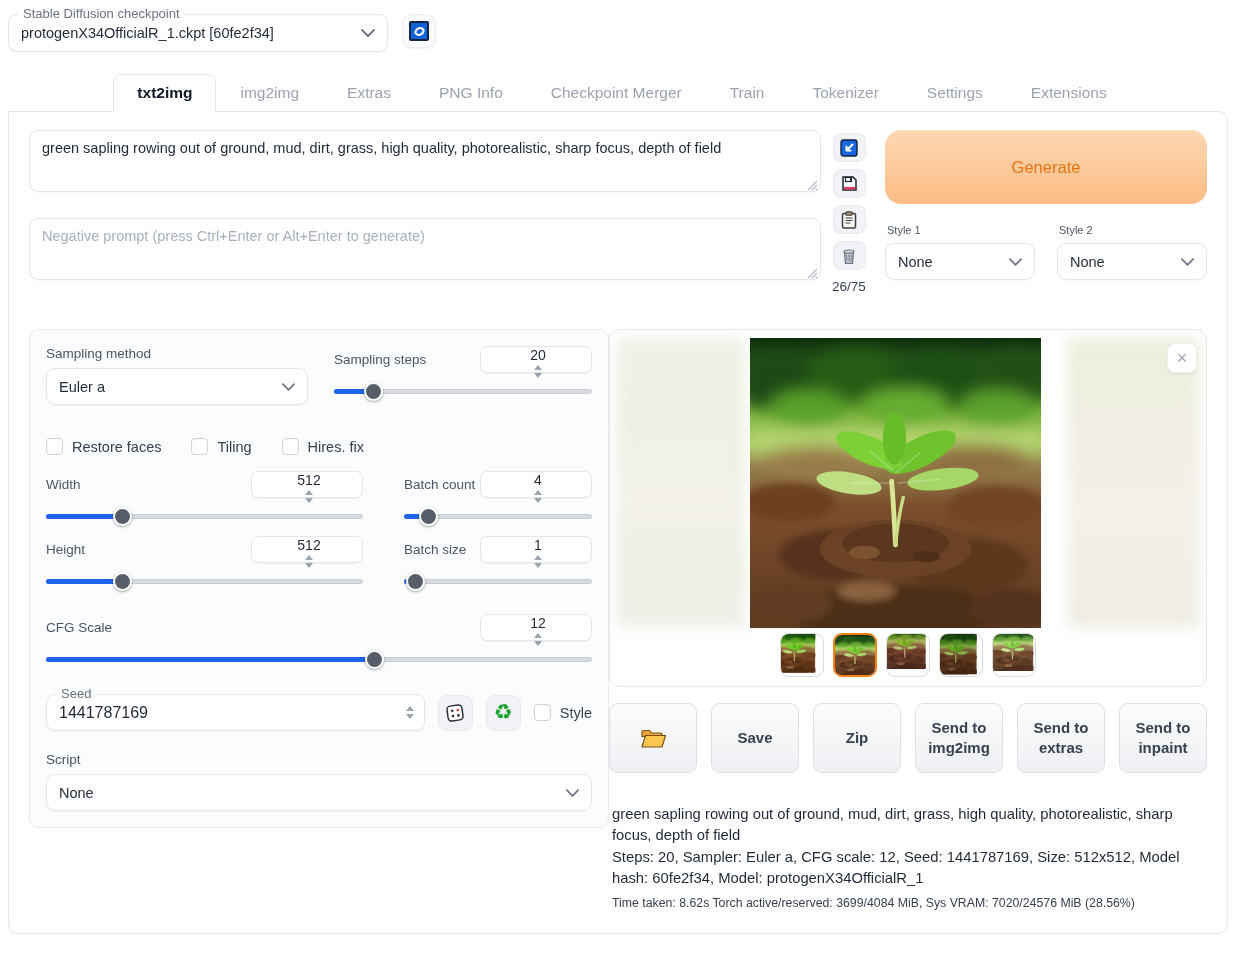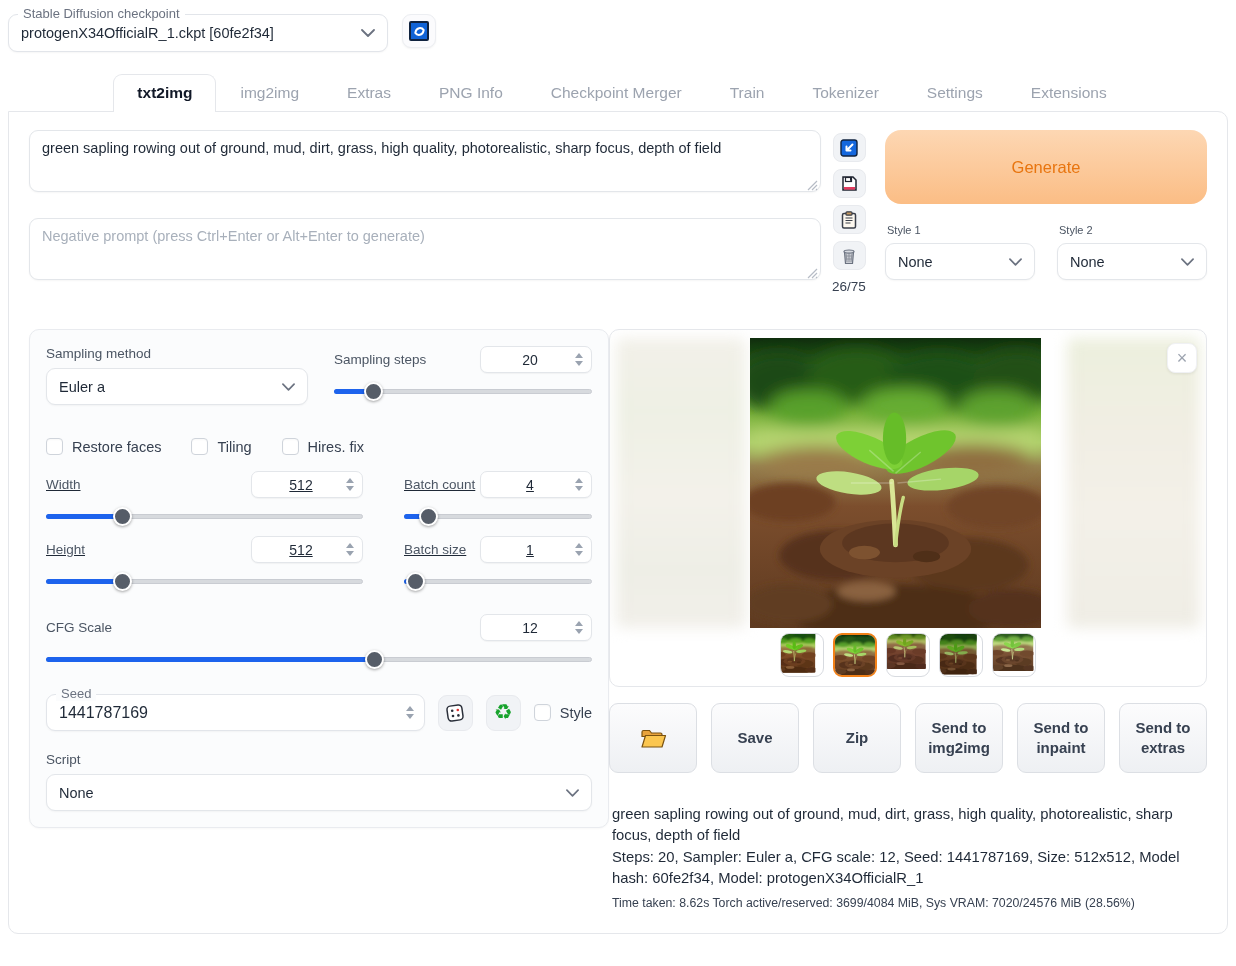--- a/index.html
+++ b/index.html
@@ -44,36 +44,36 @@
   
   .row2 { display:flex; margin-top:35px; align-items:flex-start; }
 
   .left-panel { width:580px; background:#fbfcfd; border:1px solid #e9ebef; border-radius:10px; padding:16px; box-shadow:0 1px 2px rgba(0,0,0,.03); margin-left:10px; }
   .lbl { font-size:13.5px; color:#4b5563; }
   .lp-row1 { display:flex; gap:26px; }
   .sampling-field { width:262px; }
   .sampling-field .select { margin-top:7px; }
   .steps-field { flex:1; }
   .field-head { display:flex; align-items:center; justify-content:space-between; }
-  .numbox { width:112px; height:27px; background:#fff; border:1px solid #e3e6ea; border-radius:7px; display:flex; align-items:center; padding:0 4px 0 8px; box-shadow:0 1px 1px rgba(0,0,0,.04); }
+  .numbox { width:112px; height:27px; background:#fff; border:1px solid #e3e6ea; border-radius:7px; display:flex; align-items:center; padding:0 4px 0 8px; box-shadow:0 1px 1px rgba(0,0,0,.04);flex-direction:column; }
   .numbox input { flex:1; border:none; outline:none; text-align:center; font-family:inherit; font-size:14px; color:#1f2937; width:60px; background:transparent; }
   .spin { display:flex; flex-direction:column; gap:3px; align-items:center; padding:2px 4px; cursor:pointer; }
   .tri-up { width:0; height:0; border-left:4px solid transparent; border-right:4px solid transparent; border-bottom:5px solid #9aa3b0; }
   .tri-down { width:0; height:0; border-left:4px solid transparent; border-right:4px solid transparent; border-top:5px solid #9aa3b0; }
   .slider { position:relative; height:18px; margin-top:9px; cursor:pointer; }
   .slider .track { position:absolute; top:7px; left:0; right:0; height:5px; background:#d7dade; border:1px solid #c9ccd2; border-radius:4px; }
   .slider .fill { position:absolute; top:7px; left:0; height:5px; background:#1d63ed; border-radius:4px; }
   .slider .handle { position:absolute; top:0; width:19px; height:19px; border-radius:50%; background:#565d68; border:2px solid #fff; box-shadow:0 1px 3px rgba(0,0,0,.35); }
 
   .check-row { display:flex; align-items:center; gap:30px; margin-top:33px; }
   .check-item { display:flex; align-items:center; gap:9px; cursor:pointer; }
   .cb { width:17px; height:17px; background:#fff; border:1px solid #cfd4db; border-radius:4px; box-shadow:inset 0 1px 2px rgba(0,0,0,.03); }
   .check-item .lbl2 { font-size:14.5px; color:#374151; }
 
-  .dims-grid { display:flex; gap:41px; margin-top:16px;text-decoration:underline; }
+  .dims-grid { display:flex; gap:41px; margin-top:16px; }
   .dims-left { width:317px; }
   .dims-right { flex:1; }
   .dim-cell { margin-bottom:11px; }
   .dim-head { display:flex; align-items:center; justify-content:space-between; }
 
   .cfg-row { margin-top:13px; }
   .seed-row { display:flex; align-items:center; gap:13px; margin-top:26px; }
   .seed-box { width:400px; height:37px; display:flex; align-items:center; padding:0 6px 0 12px; background:#fff; }
   .seed-box .fieldset-label { background:#fbfcfd; }
   .seed-box input { flex:1; border:none; outline:none; font-family:inherit; font-size:16px; color:#1f2937; background:transparent; }
@@ -502,22 +502,22 @@
       <div class="actions">
         <button class="action-btn">
           <svg width="27" height="21" viewBox="0 0 27 21">
               <path d="M2 4 a1.5 1.5 0 0 1 1.5-1.5 h6 l2 2.5 h9 a1.5 1.5 0 0 1 1.5 1.5 v2 h-20 z" fill="#e8a33d" stroke="#7a5210" stroke-width="1.2"></path>
               <path d="M2 19 L5.5 7.5 h20 L22 19 z" fill="#fbc64f" stroke="#7a5210" stroke-width="1.2" stroke-linejoin="round"></path>
             </svg>
         </button>
         <button class="action-btn">Save</button>
         <button class="action-btn">Zip</button>
         <button class="action-btn">Send to img2img</button>
+        <button class="action-btn">Send to extras</button>
         <button class="action-btn">Send to inpaint</button>
-        <button class="action-btn">Send to extras</button>
       </div>
 
       <div class="outinfo">
         <div class="prompt-text">green sapling rowing out of ground, mud, dirt, grass, high quality, photorealistic, sharp focus, depth of field</div>
         <div class="params-text">Steps: 20, Sampler: Euler a, CFG scale: 12, Seed: 1441787169, Size: 512x512, Model hash: 60fe2f34, Model: protogenX34OfficialR_1</div>
         <div class="perf-text">Time taken: 8.62s  Torch active/reserved: 3699/4084 MiB, Sys VRAM: 7020/24576 MiB (28.56%)</div>
       </div>
     </div>
   </div>
 </div>

